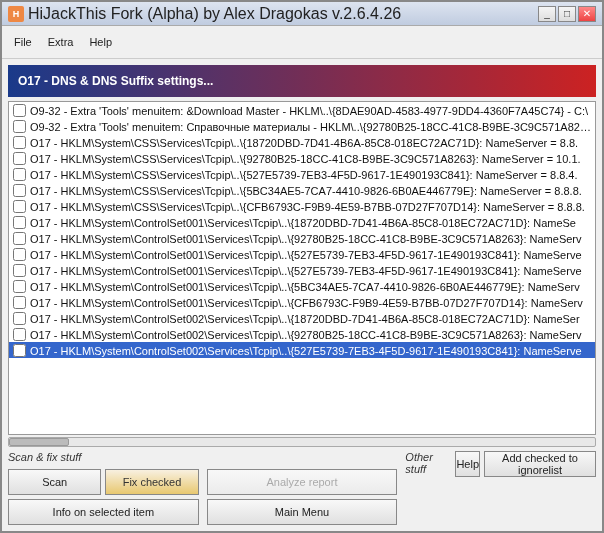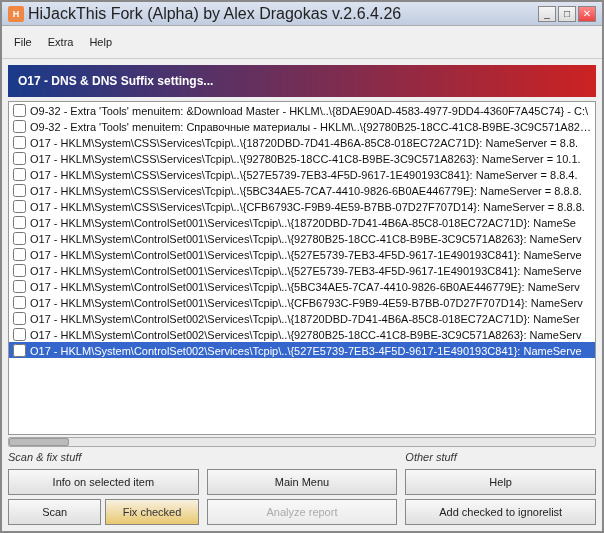--- a/index.html
+++ b/index.html
@@ -161,21 +161,20 @@
     }
     .panel-middle {
       flex: 1;
       display: flex;
       flex-direction: column;
       gap: 4px;
     }
     .panel-right {
       flex: 1;
       display: flex;
-      flex-direction: column;
       gap: 4px;
     }
     .panel-title {
       font-size: 11px;
       color: #333;
       margin-bottom: 2px;
       font-style: italic;
     }
     .btn-row {
       display: flex;
@@ -301,35 +300,35 @@
       <div class="hscroll-thumb"></div>
     </div>
   </div>
 
   <div class="bottom-area">
     <div class="bottom-panels">
 
       <div class="panel-left">
         <div class="panel-title">Scan &amp; fix stuff</div>
         <div class="btn-row">
-          <div class="btn">Info on selected item</div>
-        </div>
-        <div class="btn-row">
           <div class="btn">Scan</div>
           <div class="btn fix-btn">Fix checked</div>
         </div>
+        <div class="btn-row">
+          <div class="btn">Info on selected item</div>
+        </div>
       </div>
 
       <div class="panel-middle">
         <div class="panel-title">&nbsp;</div>
         <div class="btn-row">
+          <div class="btn disabled">Analyze report</div>
+        </div>
+        <div class="btn-row">
           <div class="btn">Main Menu</div>
-        </div>
-        <div class="btn-row">
-          <div class="btn disabled">Analyze report</div>
         </div>
       </div>
 
       <div class="panel-right">
         <div class="panel-title">Other stuff</div>
         <div class="btn-row">
           <div class="btn">Help</div>
         </div>
         <div class="btn-row">
           <div class="btn">Add checked to ignorelist</div>

